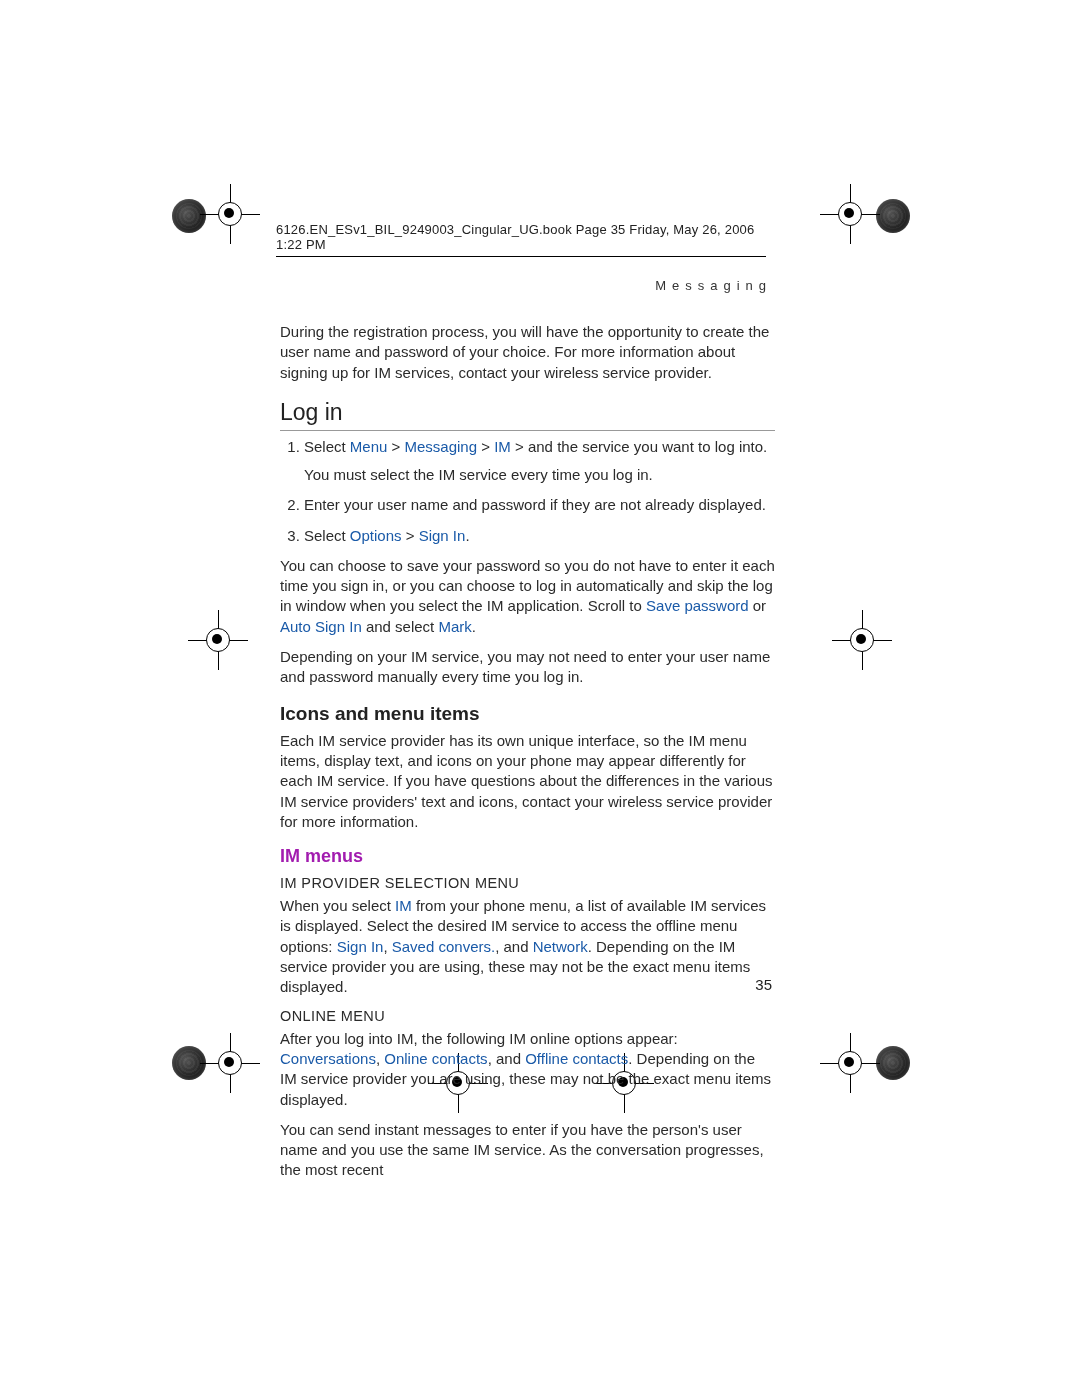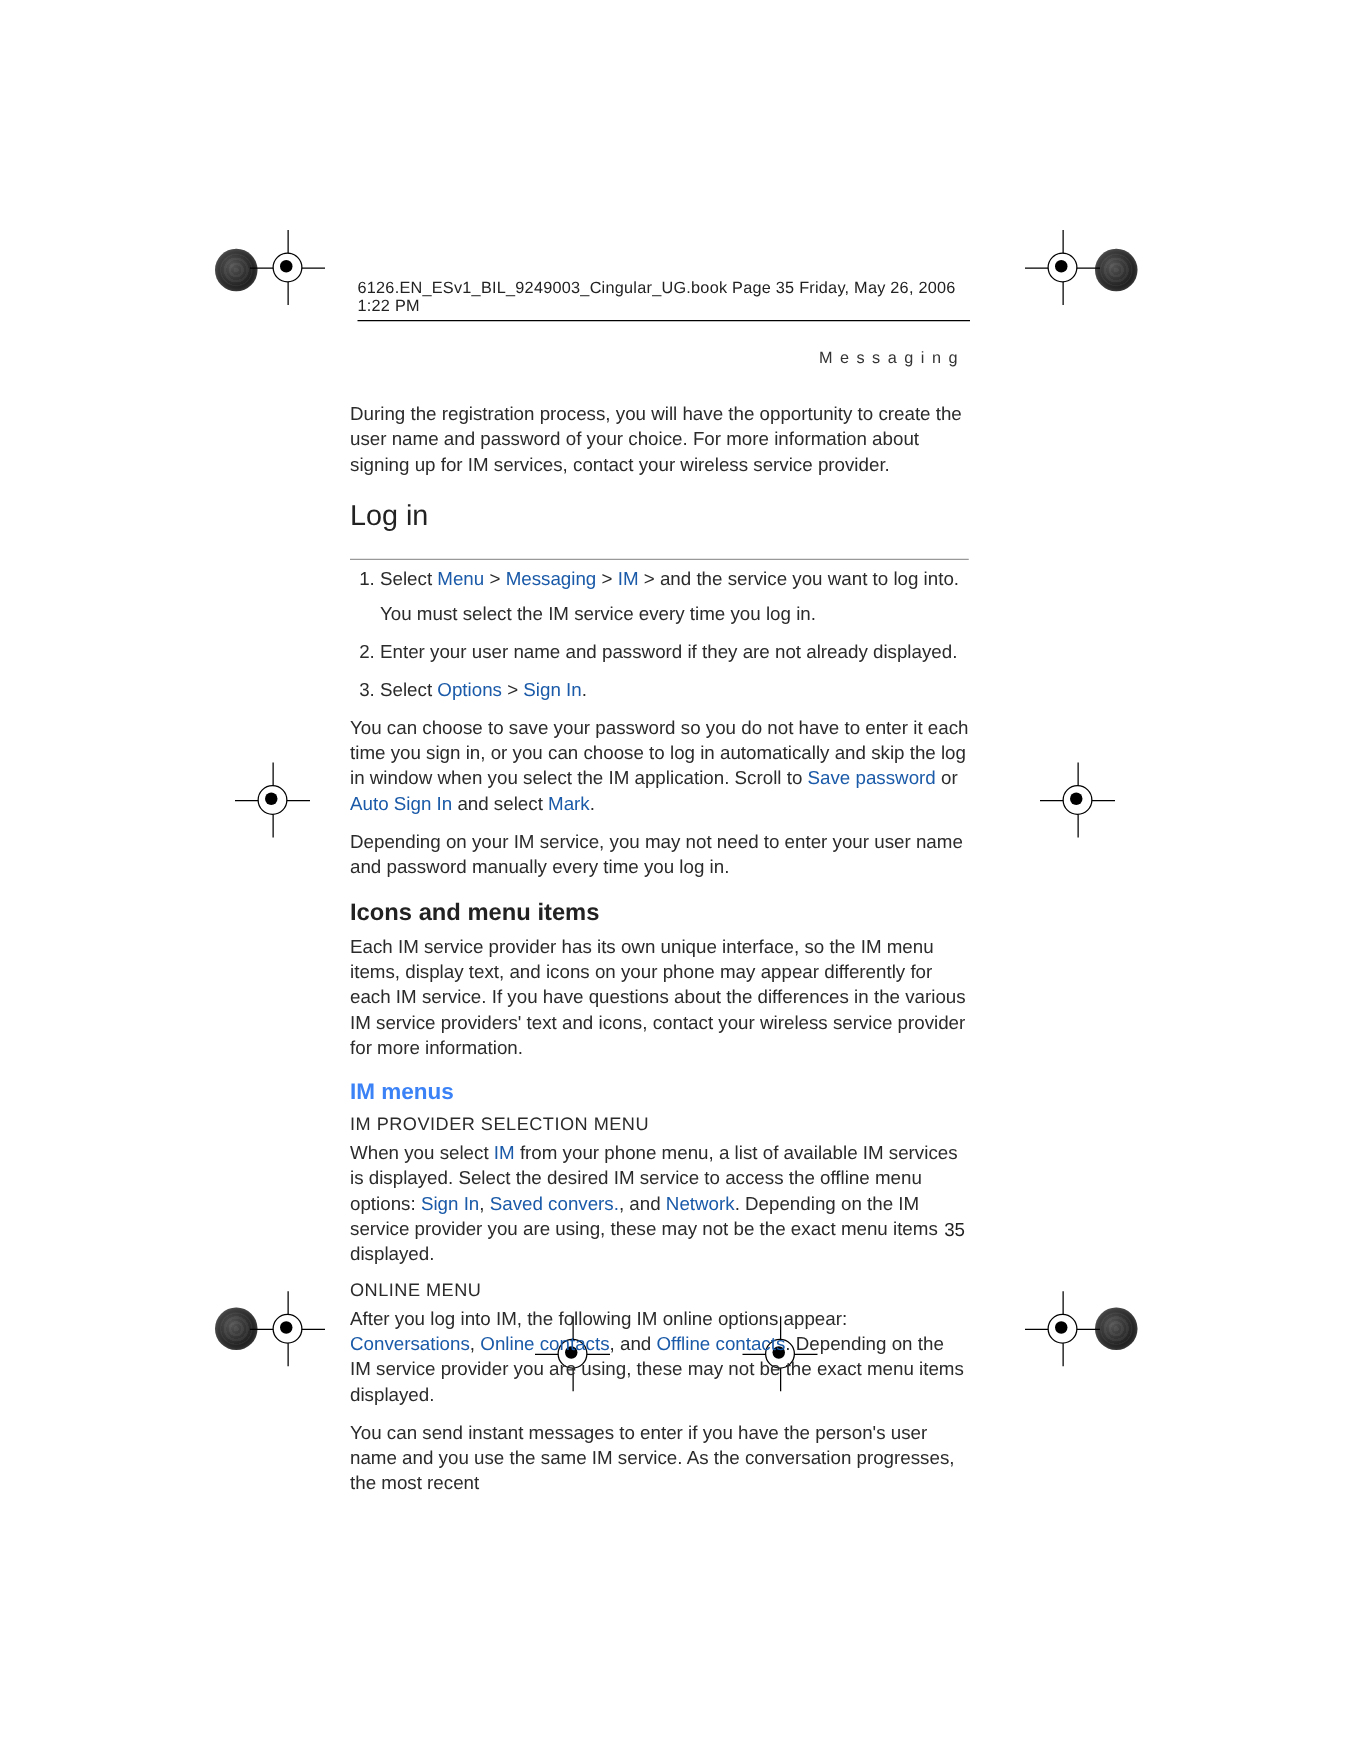--- a/index.html
+++ b/index.html
@@ -53,21 +53,21 @@
   }
   .ornament::after {
     content: "";
     position: absolute;
     inset: 4px;
     border-radius: 50%;
     background: repeating-radial-gradient(circle at 50% 50%, rgba(255,255,255,.05) 0 2px, rgba(0,0,0,0) 2px 4px);
   }
   .headerline {
     position: absolute;
-    left: 286px;
+    left: 276px;
     width: 490px;
     font-size: 13px;
     border-bottom: 1px solid #000;
     padding-bottom: 4px;
     color: #222;
     letter-spacing: .2px;
   }
   .running {
     position: absolute;
     right: 308px;
@@ -82,35 +82,35 @@
     font-size: 15px;
     line-height: 1.35;
     color: #2b2b2b;
     margin-top: 20px;
   }
   .content p { margin: 0 0 10px 0; }
   .h1 {
     font-size: 23px;
     font-weight: 400;
     border-bottom: 1px solid #999;
-    padding-bottom: 19px;
+    padding-bottom: 2px;
     margin: 14px 0 6px 0;
     color: #222;
   }
   .h2 {
     font-size: 19px;
     font-weight: bold;
     margin: 14px 0 4px 0;
     color: #222;
   }
   .h3 {
     font-size: 18px;
     font-weight: bold;
     margin: 12px 0 2px 0;
-    color: #3b82f6;
+    color: #a21caf;
   }
   .caps {
     font-size: 14.5px;
     margin: 6px 0 2px 0;
     letter-spacing: .4px;
   }
   ol.steps {
     list-style: decimal;
     padding-left: 24px;
     margin: 4px 0 8px 0;

